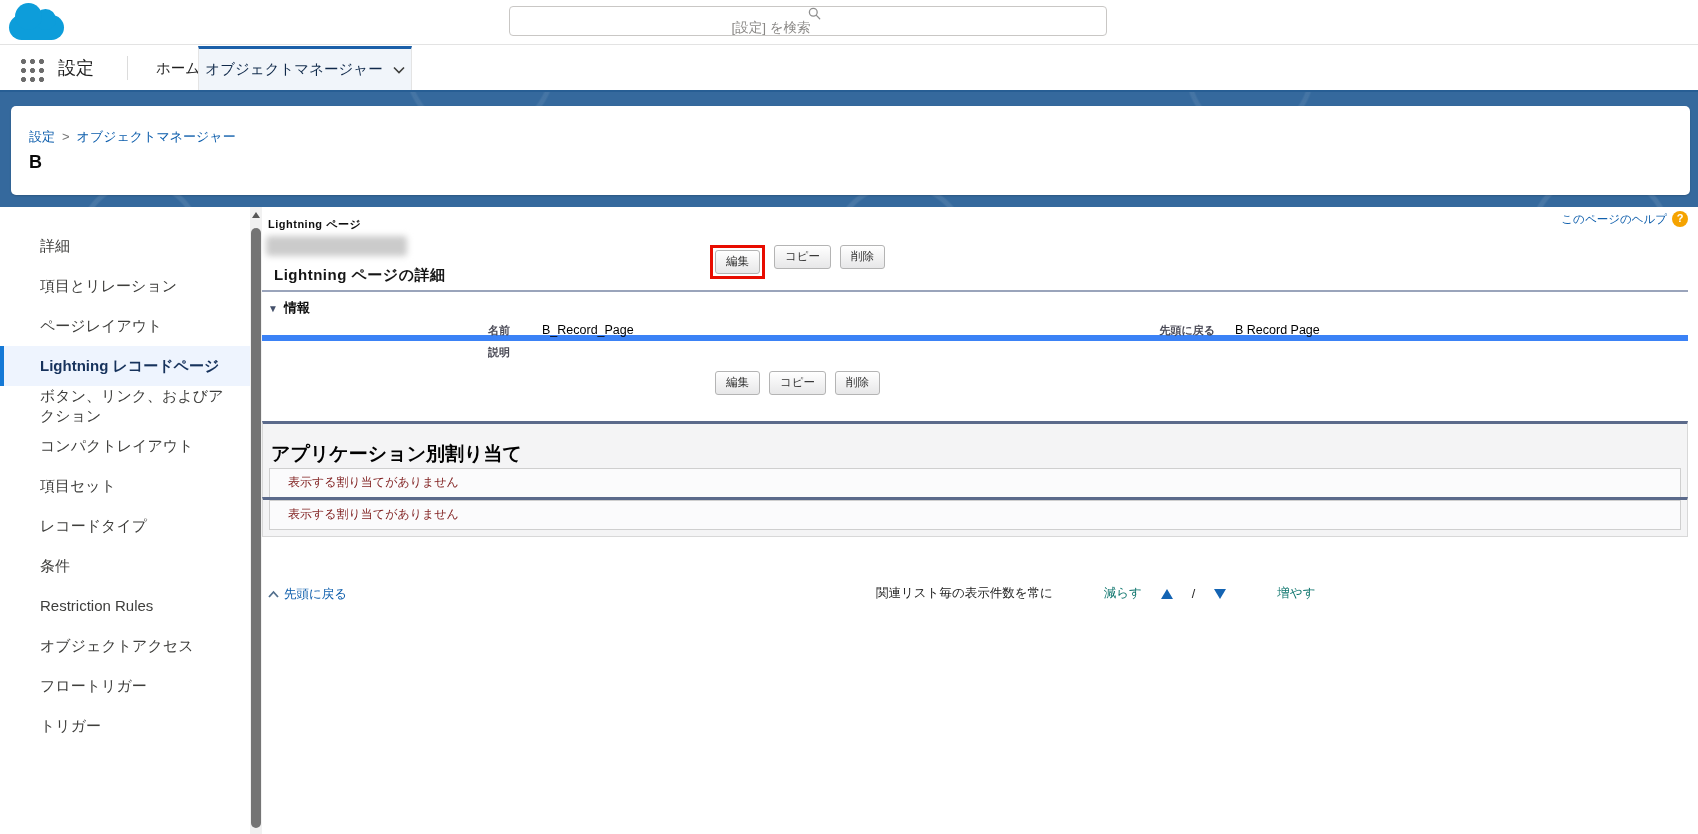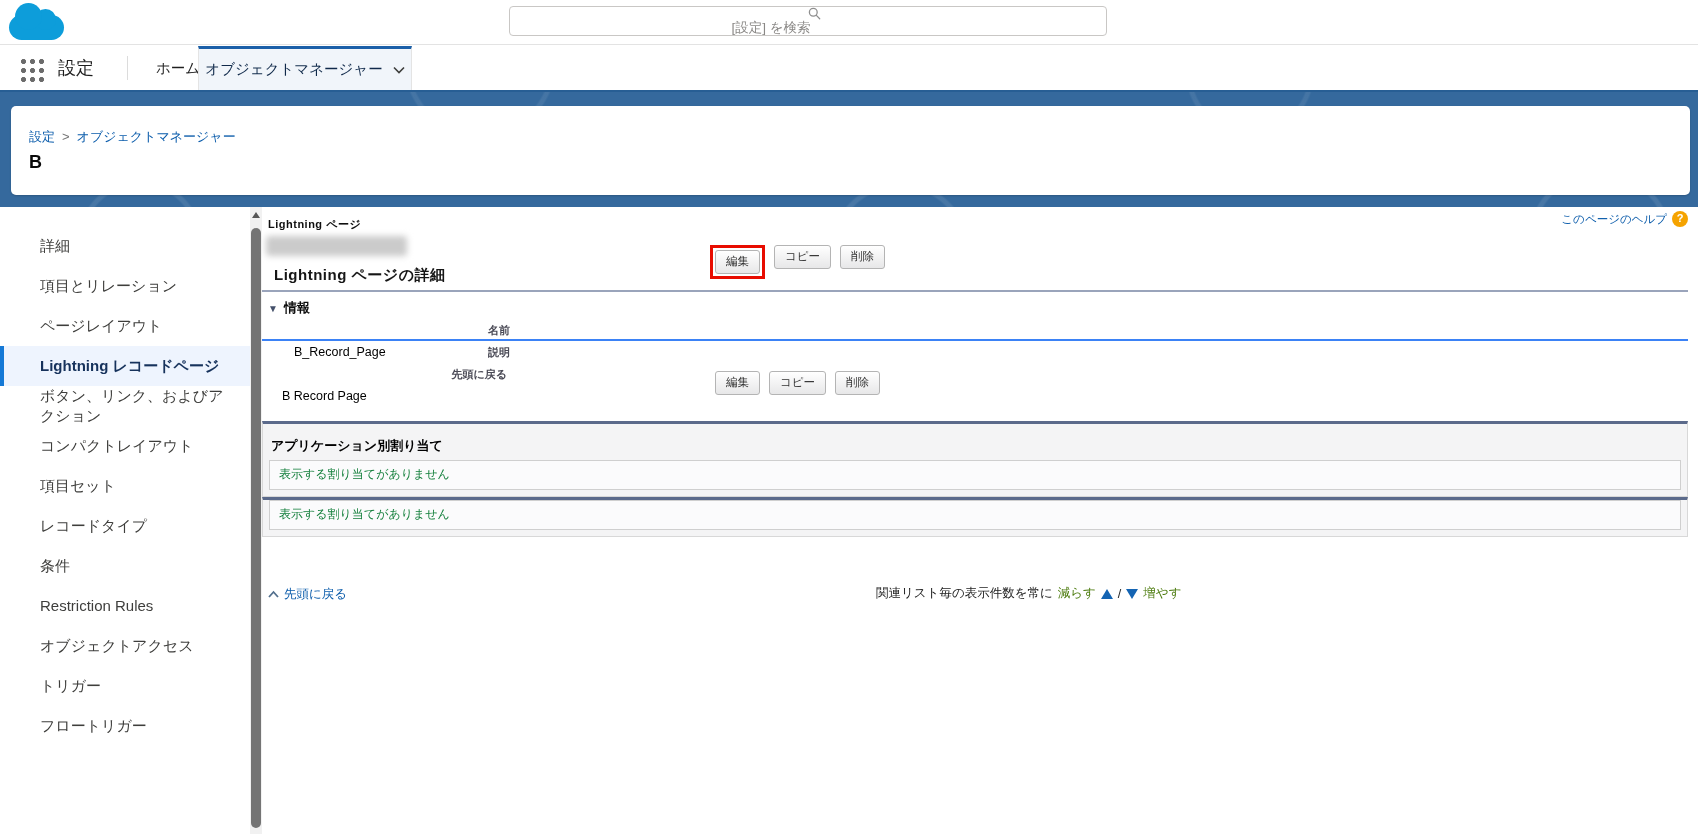--- a/index.html
+++ b/index.html
@@ -66,38 +66,38 @@
   .btn-row { position:absolute; display:flex; align-items:flex-start; gap:9px; }
   .btn-row1 { left:448px; top:38px; }
   .btn-row2 { left:453px; top:164px; }
   .sbtn { background:linear-gradient(#ffffff,#e7e7e8); border:1px solid #b4b4b4; border-radius:3px; font-family:inherit; font-size:11.5px; font-weight:normal; color:#333; padding:3px 10px 4px; cursor:pointer; white-space:nowrap; }
   .red-box { display:inline-block; border:3px solid #e80c00; padding:2px; }
   .hrule { position:absolute; left:0; top:83px; width:1426px; height:2px; background:#9aa4bb; }
   .info-head { position:absolute; left:6px; top:92px; font-size:13px; font-weight:bold; color:#0c0c0c; display:flex; align-items:center; gap:6px; }
   .info-head .tri { font-size:10px; color:#44506a; cursor:pointer; }
   .info-grid { position:absolute; left:0; top:112px; width:1426px; }
   .irow { display:flex; height:22px; line-height:22px; }
-  .irow.b { border-bottom:2px solid #3b82f6;flex-direction:column; }
+  .irow.b { border-bottom:6px solid #3b82f6; }
   .ilabel { width:248px; text-align:right; font-size:11px; font-weight:bold; color:#4a4a56; }
   .ival { width:460px; padding-left:32px; font-size:12.5px; color:#000; }
   .ilabel2 { width:245px; text-align:right; font-size:11px; font-weight:bold; color:#4a4a56; }
   .ival2 { flex:1; padding-left:20px; font-size:12.5px; color:#000; }
 
   .rl-sec { position:absolute; left:0; width:1426px; background:#f4f4f5; border:1px solid #d8d8d8; border-top:3px solid #5b6a8b; }
   .rl-sec1 { top:214px; }
   .rl-sec2 { top:290px; }
-  .rl-title { padding:14px 8px 6px; font-size:13px; font-weight:bold; color:#000; line-height:16px; }
+  .rl-title { padding:22px 8px 6px; font-size:19px; font-weight:bold; color:#000; line-height:16px; }
   .rl-title span { display:inline-block; max-width:432px; }
-  .rl-empty { margin:0 6px 6px; background:#fbfbfc; border:1px solid #cfcfcf; padding:5px 9px 6px; font-size:12px; color:#15803d; }
+  .rl-empty { margin:0 6px 6px; background:#fbfbfc; border:1px solid #cfcfcf; padding:5px 18px 6px; font-size:12px; color:#7f1d1d; }
 
   .foot-row { position:absolute; top:378px; left:0; width:1426px; height:20px; }
   .back-top { position:absolute; left:6px; top:1px; display:flex; align-items:center; gap:5px; }
   .back-top a { color:#0b5cab; font-size:12.5px; text-decoration:none; cursor:pointer; }
-  .rl-controls { position:absolute; left:614px; top:0; display:flex; align-items:center; gap:5px; font-size:12.5px; color:#222; }
-  .rl-controls a { color:#4d7c0f; text-decoration:none; cursor:pointer; }
+  .rl-controls { position:absolute; left:614px; top:0; display:flex; align-items:center; gap:19px; font-size:12.5px; color:#222; }
+  .rl-controls a { color:#0f766e; text-decoration:none; cursor:pointer;margin-left:32px; }
   .tri-up-b { width:0; height:0; border-left:6px solid transparent; border-right:6px solid transparent; border-bottom:10px solid #1464b3; cursor:pointer; }
   .tri-dn-b { width:0; height:0; border-left:6px solid transparent; border-right:6px solid transparent; border-top:10px solid #1464b3; cursor:pointer; }
 </style>
 </head>
 <body>
 
 <div class="app">
 
   <div class="g-header">
     <div class="logo-cloud">
@@ -175,24 +175,24 @@
     <div class="side-item">
         <span>条件</span>
       </div>
     <div class="side-item">
         <span>Restriction Rules</span>
       </div>
     <div class="side-item">
         <span>オブジェクトアクセス</span>
       </div>
     <div class="side-item">
+        <span>フロートリガー</span>
+      </div>
+    <div class="side-item">
         <span>トリガー</span>
-      </div>
-    <div class="side-item">
-        <span>フロートリガー</span>
       </div>
   </div>
 
   <div class="sb-scroll">
     <div class="sb-up"></div>
     <div class="sb-thumb"></div>
   </div>
 
   <div class="main">
     <div class="help-row">

